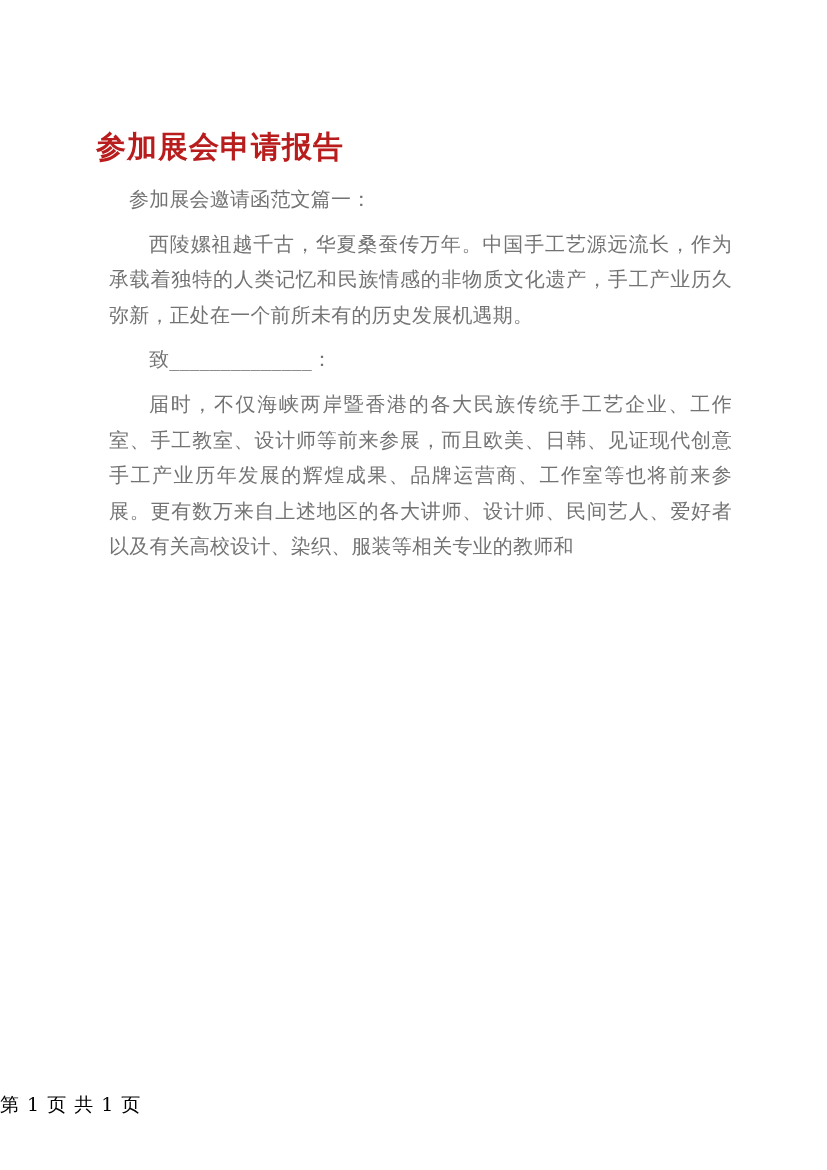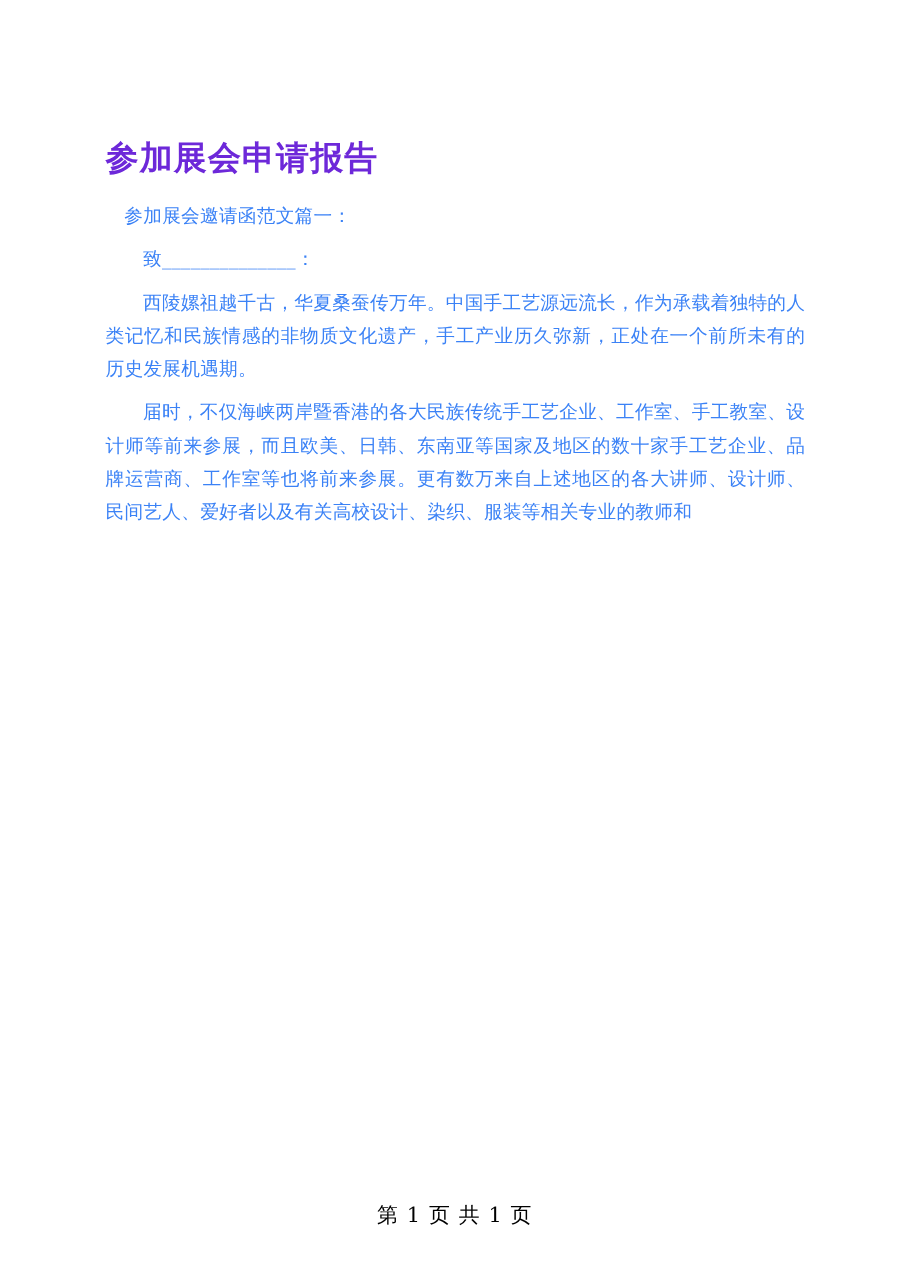--- a/index.html
+++ b/index.html
@@ -22,63 +22,63 @@
     box-sizing: border-box;
     padding: 0;
   }
   .doc-body {
     position: absolute;
     left: 96px;
     top: 126px;
     width: 636px;
   }
   .doc-title {
-    font-family: Liberation Mono, monospace;
+    font-family: Liberation Serif, serif;
     font-size: 30px;
     font-weight: bold;
     line-height: 1.4;
     letter-spacing: 1px;
     margin: 0 0 14px 0;
-    color: #6d28d9;
+    color: #b91c1c;
   }
   .para {
-    font-size: 17px;
+    font-size: 20px;
     line-height: 1.78;
-    margin: 0 0 2px 0;
+    margin: 0 0 2px 13px;
     text-align: justify;
     text-justify: inter-ideograph;
     letter-spacing: 0.2px;
-    color: #3b82f6;
+    color: #737373;
   }
   .indent-1 {
     text-indent: 2em;
   }
   .indent-small {
     text-indent: 1em;
   }
   .gap {
     margin-bottom: 9px;
   }
   .footer {
     position: absolute;
     left: 0;
     right: 0;
     bottom: 52px;
-    text-align: center;
+    text-align: left;
     font-size: 19px;
     font-family: "DejaVu Serif", "Liberation Serif", serif;
     color: #000;
     letter-spacing: 1px;
   }
 </style>
 </head>
 <body>
 
 <div class="page">
   <div class="doc-body">
     <h1 class="doc-title">参加展会申请报告</h1>
     <p class="para indent-small gap">参加展会邀请函范文篇一：</p>
+    <p class="para indent-1 gap">西陵嫘祖越千古，华夏桑蚕传万年。中国手工艺源远流长，作为承载着独特的人类记忆和民族情感的非物质文化遗产，手工产业历久弥新，正处在一个前所未有的历史发展机遇期。</p>
     <p class="para indent-1 gap">致______________：</p>
-    <p class="para indent-1 gap">西陵嫘祖越千古，华夏桑蚕传万年。中国手工艺源远流长，作为承载着独特的人类记忆和民族情感的非物质文化遗产，手工产业历久弥新，正处在一个前所未有的历史发展机遇期。</p>
-    <p class="para indent-1">届时，不仅海峡两岸暨香港的各大民族传统手工艺企业、工作室、手工教室、设计师等前来参展，而且欧美、日韩、东南亚等国家及地区的数十家手工艺企业、品牌运营商、工作室等也将前来参展。更有数万来自上述地区的各大讲师、设计师、民间艺人、爱好者以及有关高校设计、染织、服装等相关专业的教师和</p>
+    <p class="para indent-1">届时，不仅海峡两岸暨香港的各大民族传统手工艺企业、工作室、手工教室、设计师等前来参展，而且欧美、日韩、见证现代创意手工产业历年发展的辉煌成果、品牌运营商、工作室等也将前来参展。更有数万来自上述地区的各大讲师、设计师、民间艺人、爱好者以及有关高校设计、染织、服装等相关专业的教师和</p>
   </div>
   <div class="footer">第 1 页  共 1 页</div>
 </div>
 
 </body></html>

